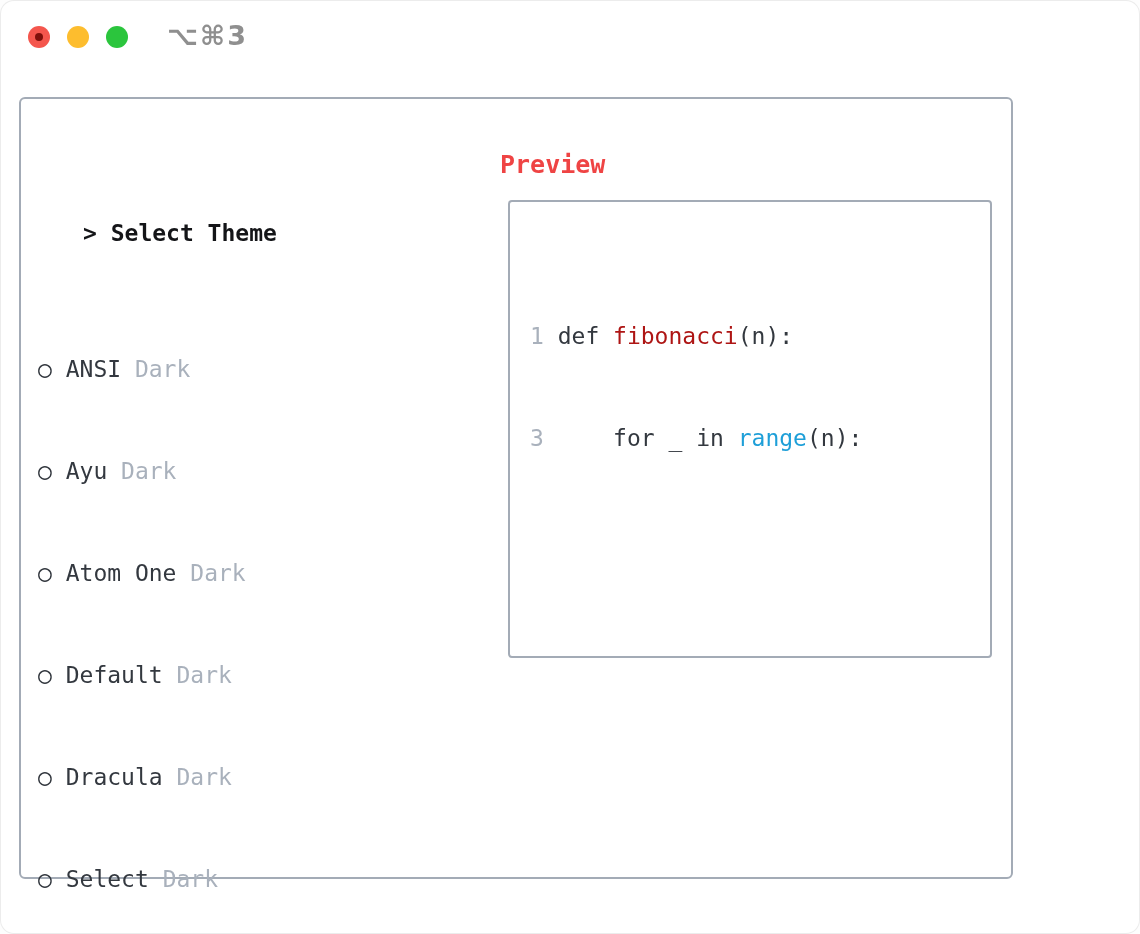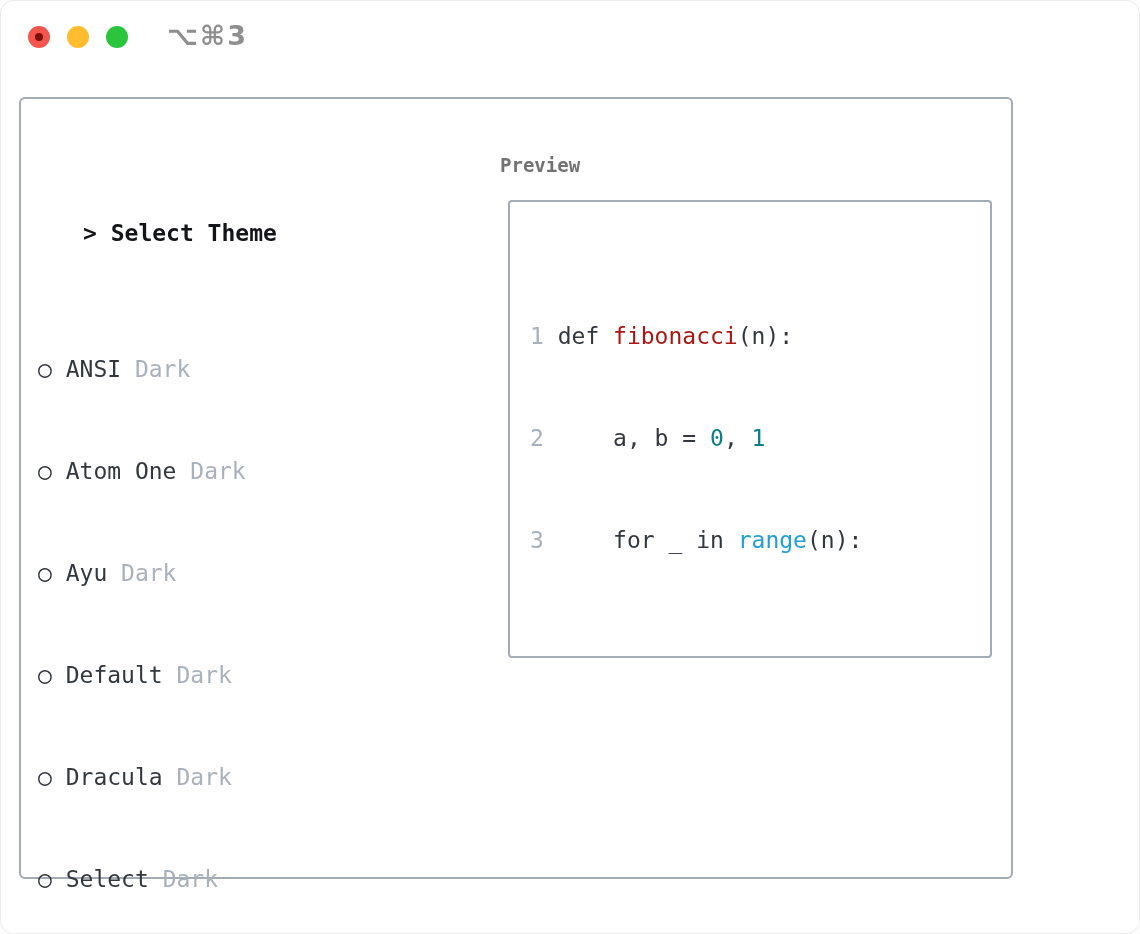--- a/index.html
+++ b/index.html
@@ -33,21 +33,21 @@
     white-space:pre;color:var(--text-dark,#33383f);
   }
   .row{height:34px;}
   .bullet{display:inline-block;width:2ch;}
   .variant{color:var(--muted-gray,#a9b1bc);margin-left:1ch;}
   .hdr{font-weight:bold;color:#141518;margin-left:45px;}
   .cursor{display:inline-block;width:2ch;font-weight:bold;color:#141518;}
   
   .ptitle{
     position:absolute;left:479px;top:49px;height:34px;line-height:34px;
-    font-size:19px;font-weight:bold;color:#737373;
+    font-size:25px;font-weight:bold;color:#ef4444;
   }
   .pbox{
     position:absolute;left:487px;top:101px;width:484px;height:458px;
     border:2px solid #a3abb6;border-radius:4px;box-sizing:border-box;background:#fff;
   }
   .codeblock{
     position:absolute;left:20px;top:49px;font-size:23px;line-height:34px;
     white-space:pre;color:var(--text-dark,#33383f);
   }
   .ln{display:inline-block;width:2ch;color:var(--muted-gray,#a9b1bc);}
@@ -71,22 +71,22 @@
     </div>
     <div class="wtitle">⌥⌘3</div>
   </div>
 
   <div class="panel">
 
     <div class="leftcol">
       <div class="row hdr"><span class="cursor">&gt;</span><span>Select Theme</span></div>
 
       <div class="row"><span class="bullet">○</span><span class="name">ANSI</span><span class="variant">Dark</span></div>
+      <div class="row"><span class="bullet">○</span><span class="name">Ayu</span><span class="variant">Dark</span></div>
       <div class="row"><span class="bullet">○</span><span class="name">Atom One</span><span class="variant">Dark</span></div>
-      <div class="row"><span class="bullet">○</span><span class="name">Ayu</span><span class="variant">Dark</span></div>
       <div class="row"><span class="bullet">○</span><span class="name">Default</span><span class="variant">Dark</span></div>
       <div class="row"><span class="bullet">○</span><span class="name">Dracula</span><span class="variant">Dark</span></div>
       <div class="row"><span class="bullet">○</span><span class="name">Select</span><span class="variant">Dark</span></div>
       
       
       
       
       
       
 
@@ -100,21 +100,20 @@
 
       
       
     </div>
 
     <div class="ptitle">Preview</div>
 
     <div class="pbox">
       <div class="codeblock">
         <div class="row"><span class="ln">1</span><span>def </span><span class="fn">fibonacci</span><span>(n):</span></div>
-        <div class="row"><span class="ln">2</span><span>    a, b = </span><span class="num">0</span><span>, </span><span class="num">1</span></div>
         <div class="row"><span class="ln">3</span><span>    for _ in </span><span class="blt">range</span><span>(n):</span></div>
 
         <div class="row blank"></div>
 
         
         
         
       </div>
     </div>
 

